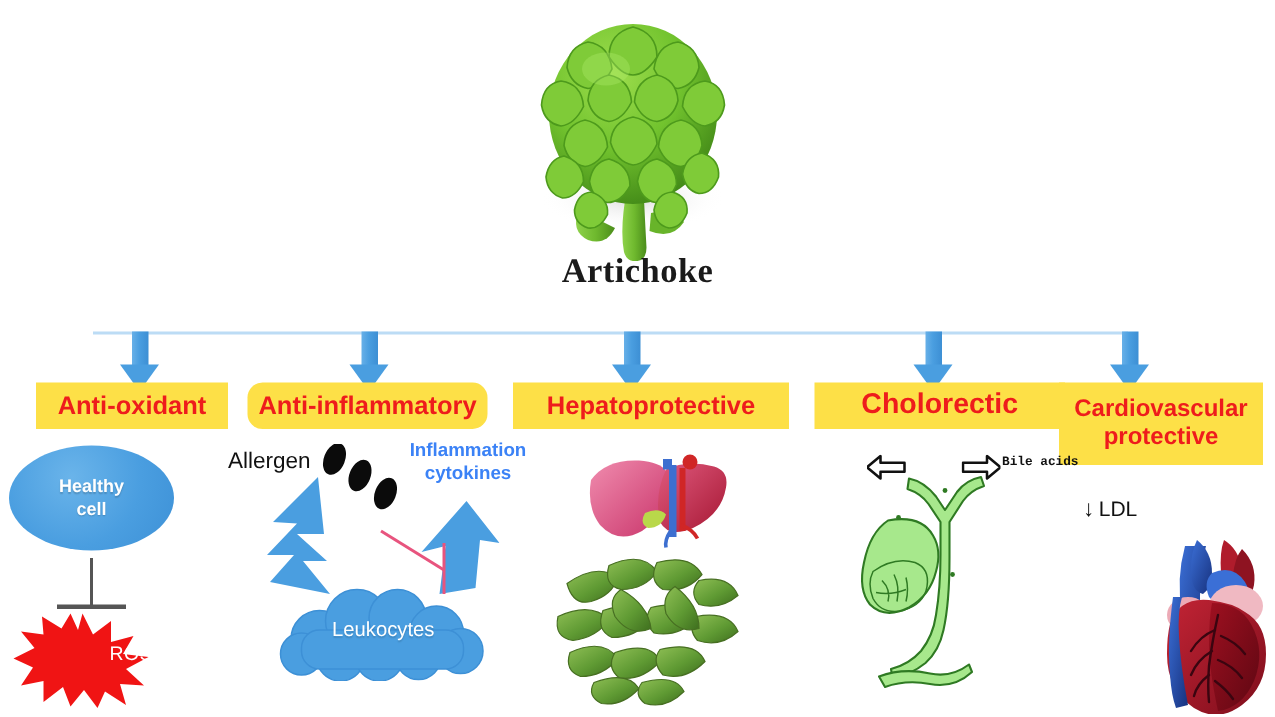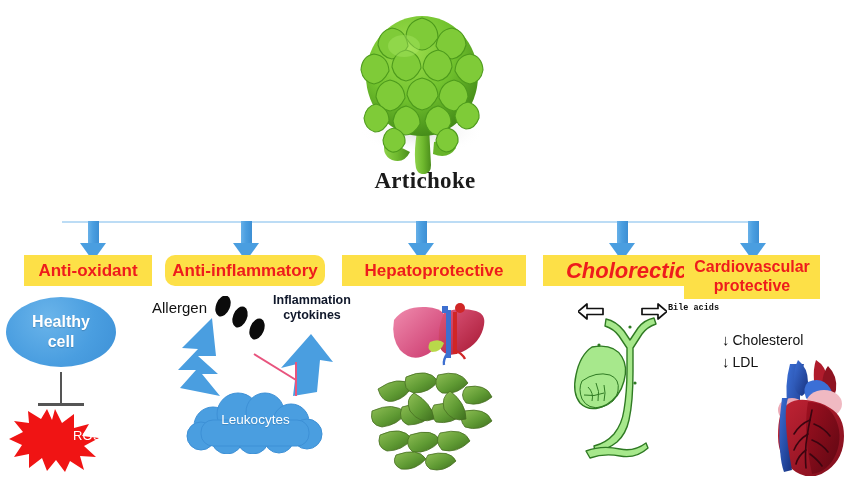--- a/index.html
+++ b/index.html
@@ -27,33 +27,33 @@
     border-top:18px solid #4a9ee0;}
 
   
   .cat-box{background:#fde047;color:#ee1c1c;font-weight:bold;
     text-align:center;line-height:1.16;display:flex;align-items:center;
     justify-content:center;}
 
   
   #healthy-cell{left:6px;top:297px;width:110px;height:70px;border-radius:50%;
     background:radial-gradient(circle at 38% 30%,#6ab4ea 0%,#4a9ee0 55%,#3d90d6 100%);
-    color:#fff;font-weight:bold;font-size:16px;display:flex;align-items:center;
+    color:#fff;font-weight:bold;font-size:12px;display:flex;align-items:center;
     justify-content:center;text-align:center;line-height:1.25;
     text-shadow:0 1px 1px rgba(0,0,0,.18);}
   #inhibit-stem{left:60px;top:372px;width:2px;height:33px;background:#555;}
   #inhibit-bar{left:38px;top:403px;width:46px;height:3px;background:#555;}
   #ros-burst{left:8px;top:408px;width:94px;height:64px;}
   #ros-label{left:8px;top:428px;width:94px;text-align:right;color:#fff;
     font-size:13px;font-weight:normal;letter-spacing:.3px;}
 
   
   #allergen-label{left:152px;top:299px;font-size:15px;color:#111;text-align:center;}
   #inflammation-label{left:264px;top:293px;width:96px;text-align:center;
-    color:#0f172a;font-weight:bold;font-size:12.5px;line-height:1.2;}
+    color:#3b82f6;font-weight:bold;font-size:12.5px;line-height:1.2;}
   #leukocyte-cloud{left:183px;top:392px;width:145px;height:62px;}
   #leukocyte-text{left:183px;top:412px;width:145px;text-align:center;color:#fff;
     font-size:13.5px;text-shadow:0 1px 1px rgba(0,0,0,.15);}
 
   
   #cardio-stats{left:722px;top:329px;font-size:14px;color:#111;line-height:1.45;}
   #cardio-stats .arrow-dn{font-size:15px;padding-right:3px;}
 
   
   #bile-label{left:668px;top:303px;font-family:Liberation Mono, monospace;
@@ -129,23 +129,23 @@
   <div class="shaft"></div>
     <div class="head"></div>
   </div>
 
 <div class="abs cat-box" style="left:24px;top:255px;width:128px;height:31px;font-size:17px;">Anti-oxidant</div>
 
 <div class="abs cat-box" style="left:165px;top:255px;width:160px;height:31px;font-size:17px;border-radius:10px;">Anti-inflammatory</div>
 
 <div class="abs cat-box" style="left:342px;top:255px;width:184px;height:31px;font-size:17px;">Hepatoprotective</div>
 
-<div class="abs cat-box" style="left:543px;top:255px;width:167px;height:31px;font-size:22px;font-style:italic;">Cholorectic</div>
-
-<div class="abs cat-box" style="left:684px;top:255px;width:136px;height:44px;font-size:16px;padding:0 3px;box-sizing:border-box;">Cardiovascular protective</div>
+<div class="abs cat-box" style="left:543px;top:255px;width:167px;height:31px;font-size:19px;">Cholorectic</div>
+
+<div class="abs cat-box" style="left:706px;top:255px;width:136px;height:55px;font-size:16px;padding:0 3px;box-sizing:border-box;">Cardiovascular protective</div>
 
 <div class="abs" id="healthy-cell">
   <span>
     <span>Healthy</span><br>
     <span>cell</span>
   </span>
 </div>
 
 <div class="abs" id="inhibit-stem"></div>
 <div class="abs" id="inhibit-bar"></div>
@@ -270,23 +270,20 @@
 </svg>
 
 <svg class="abs" style="left:641px;top:303px;" width="26" height="17" viewBox="0 0 26 17">
   <polygon points="26,8.5 17,1 17,5.5 1,5.5 1,11.5 17,11.5 17,16" fill="#ffffff" stroke="#111" stroke-width="1.7" stroke-linejoin="round"></polygon>
 </svg>
 
 <div class="abs" id="bile-label">Bile acids</div>
 
 <div class="abs" id="cardio-stats">
   <div>
-    <span class="arrow-dn">↓</span><span>Cholesterol</span>
-  </div>
-  <div>
     <span class="arrow-dn">↓</span><span>LDL</span>
   </div>
 </div>
 
 <svg class="abs" style="left:772px;top:358px;" width="76" height="118" viewBox="0 0 76 118">
   <defs>
     <linearGradient id="gHeartDk" x1="0" y1="0" x2="1" y2="1">
       <stop offset="0%" stop-color="#9e1020"></stop>
         <stop offset="100%" stop-color="#5e0712"></stop>
     </linearGradient>

